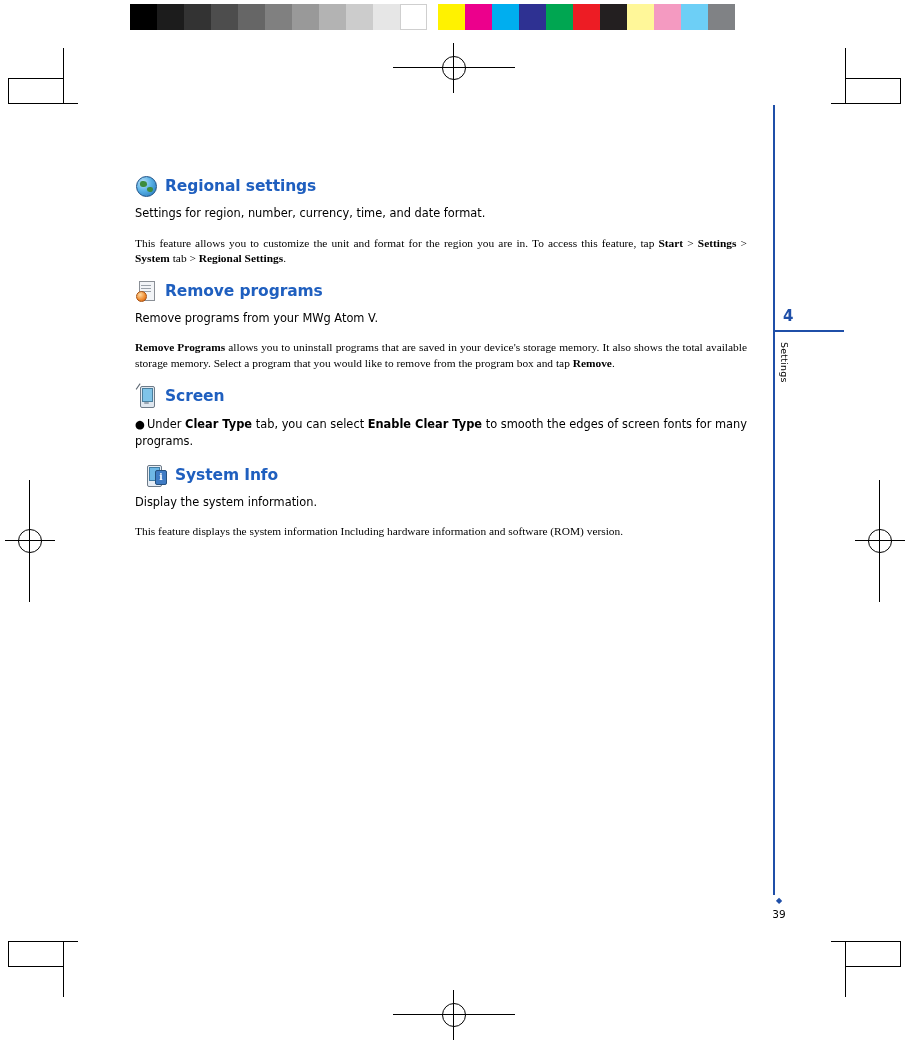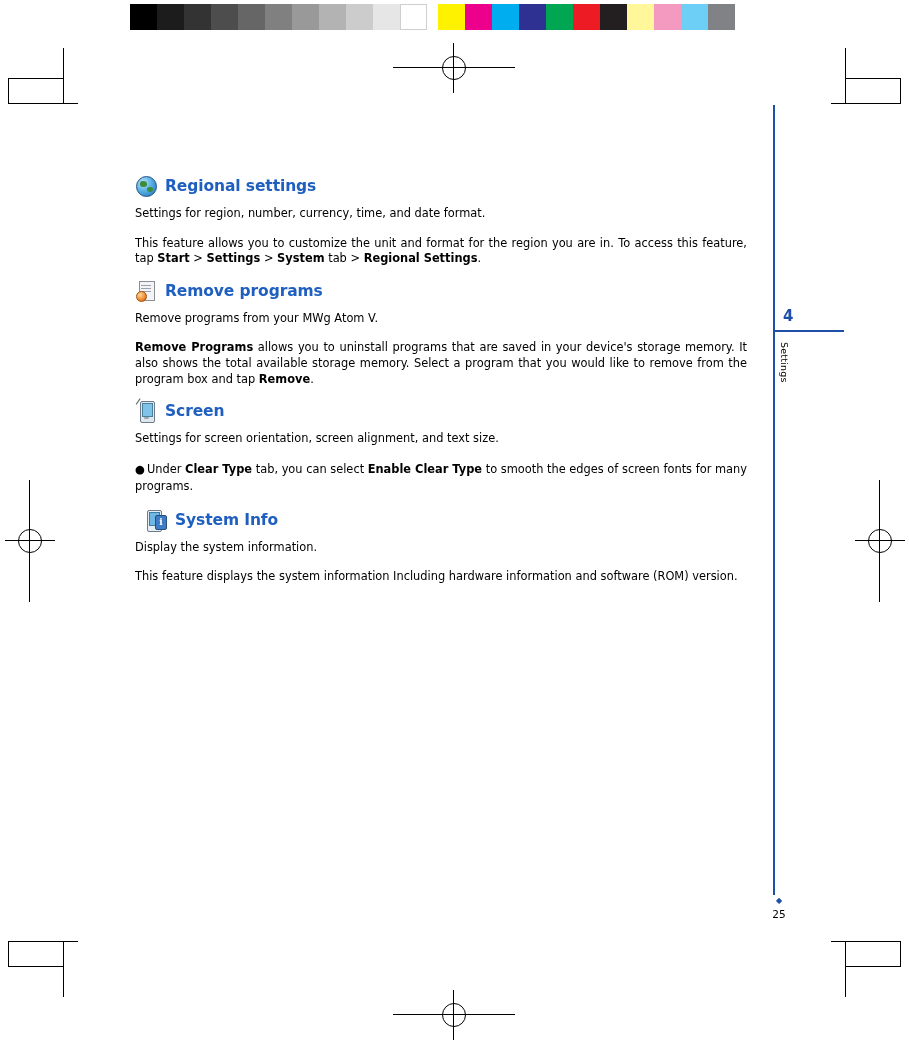--- a/index.html
+++ b/index.html
@@ -163,20 +163,21 @@
     background:#3f7bc4; border:1px solid #24507f; border-radius:2px;
     color:#fff; font-size:9px; line-height:13px; text-align:center;
     font-family:"DejaVu Serif", serif; font-weight:bold;
   }
 
   p.body-text {
     font-size: 11.4px;
     line-height: 15.6px;
     margin: 0 0 13px 0;
     text-align: justify;
+    font-family: Liberation Serif, serif;
   }
   p.lead {
     font-size: 11.4px;
     line-height: 15.6px;
     margin: 0 0 14px 0;
     text-align: left;
   }
   .bullet-list { margin: 0 0 6px 0; }
   .bullet-item {
     font-size: 11.4px;
@@ -350,21 +351,20 @@
       <span class="icon-box">
         <span class="scr-icon">
           <span class="body"></span>
             <span class="disp"></span>
             <span class="btn"></span>
             <span class="stylus"></span>
         </span>
       </span>
       <span class="title">Screen</span>
     </div>
-    <p class="lead">Settings for screen orientation, screen alignment, and text size.</p>
     <div class="bullet-list">
       <p class="bullet-item"><span class="dot">●</span>Under <b>Clear Type</b> tab, you can select <b>Enable Clear Type</b> to smooth the edges of screen fonts for many programs.</p>
     </div>
   </div>
 
   <div class="section" style="margin-top:14px;">
     <div class="sec-head" style="margin-left:10px;">
       <span class="icon-box">
         <span class="si-icon">
           <span class="body"></span>
@@ -379,13 +379,13 @@
   </div>
 
 </div>
 
 <div id="chapter-rail"></div>
 <div id="chapter-number">4</div>
 <div id="chapter-rule"></div>
 <div id="chapter-label">Settings</div>
 
 <div id="page-marker">◆</div>
-<div id="page-number">25</div>
+<div id="page-number">39</div>
 
 </body></html>

